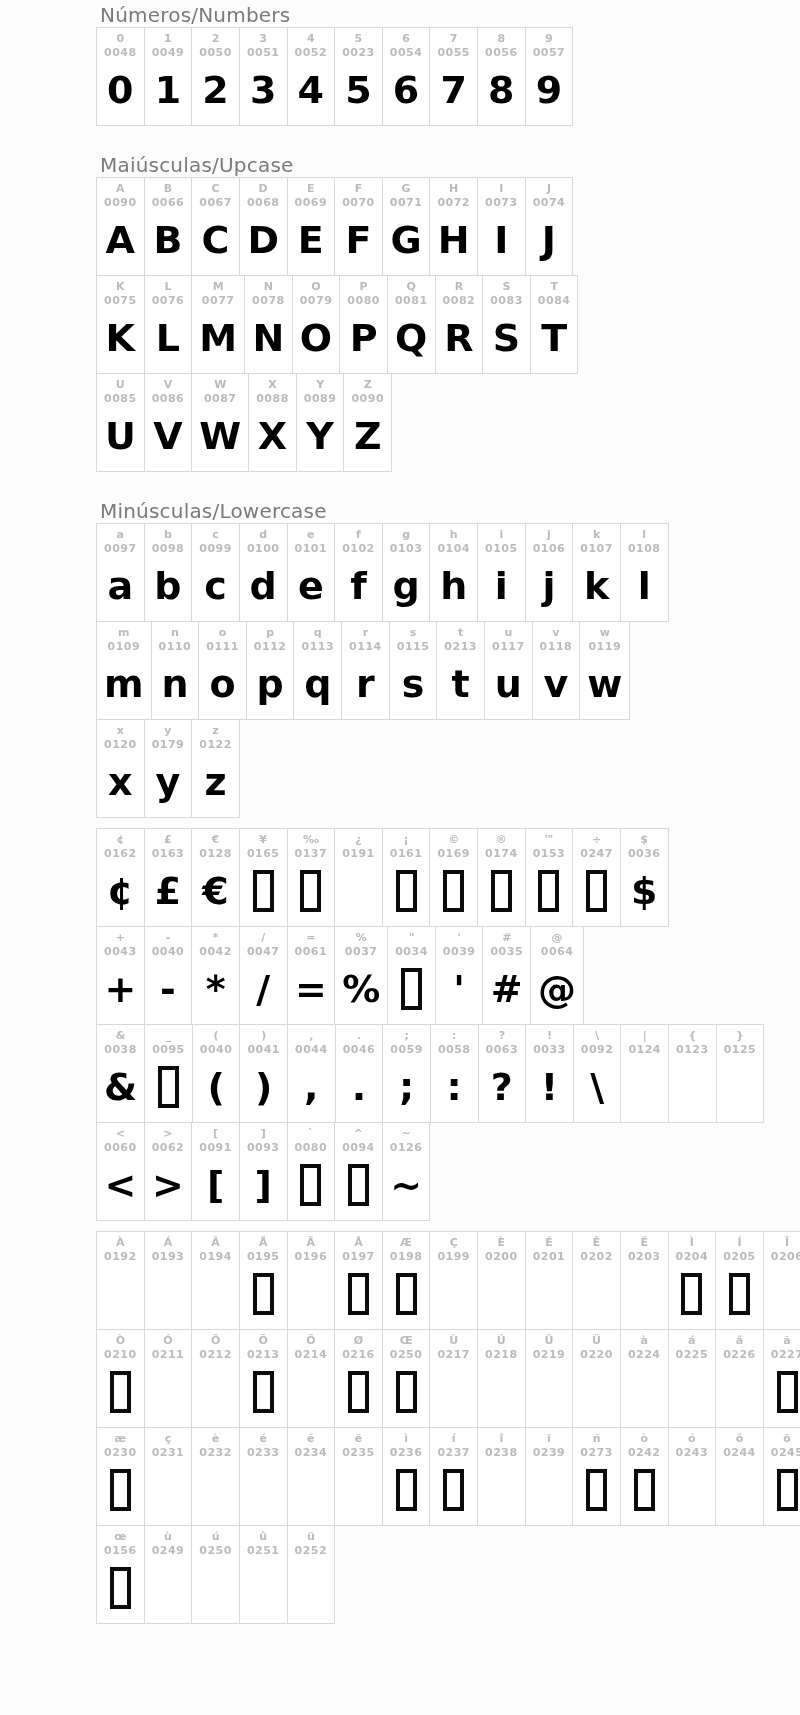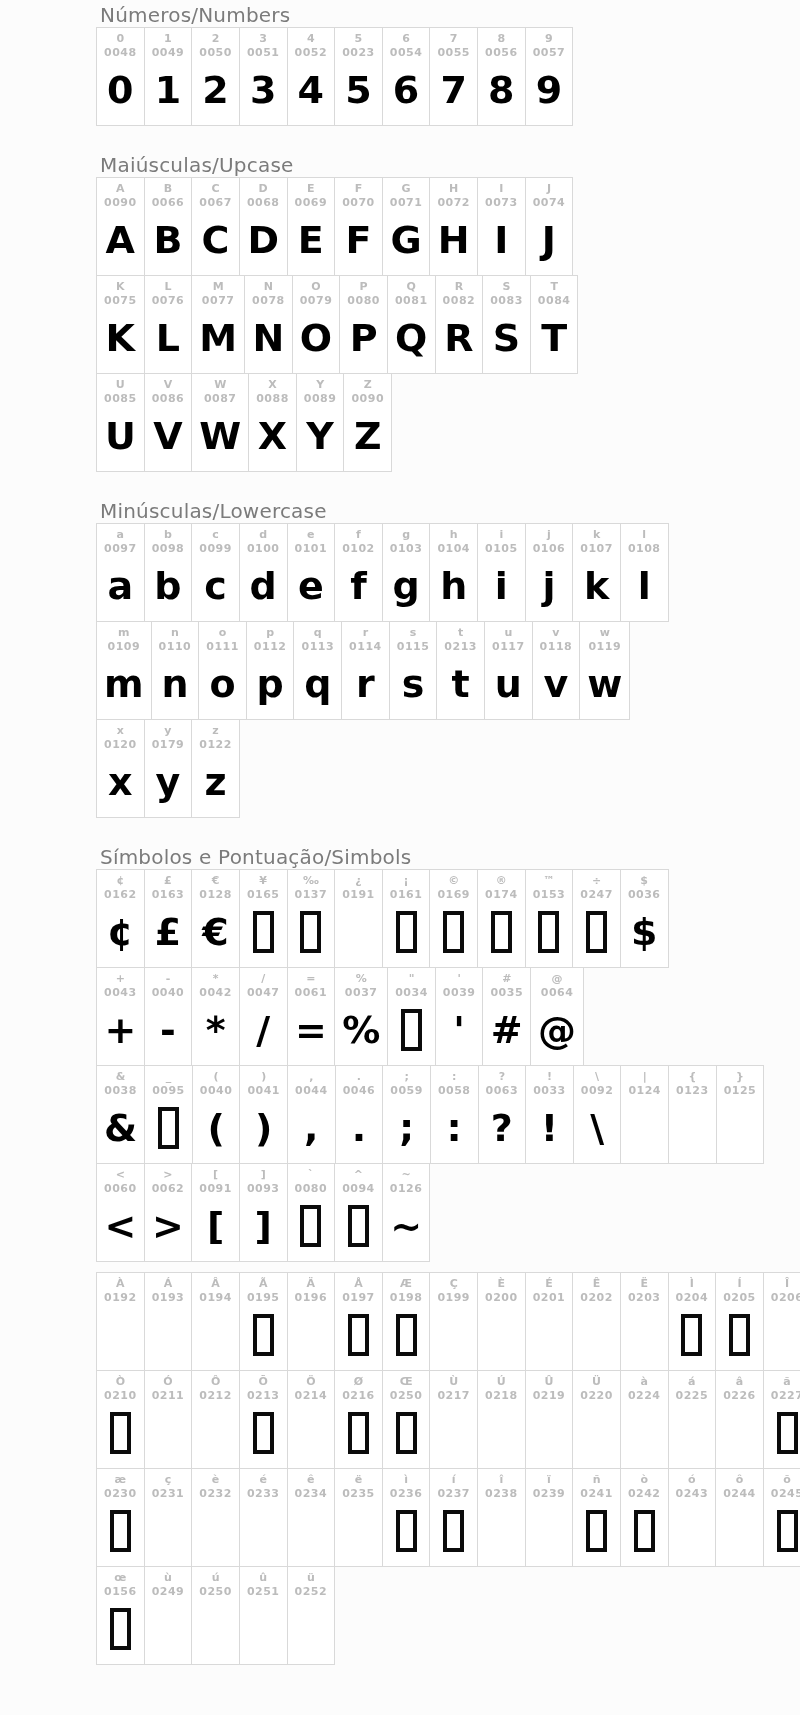--- a/index.html
+++ b/index.html
@@ -362,21 +362,20 @@
           <div class="cglyph">y</div>
         </div>
         <div class="cell">
           <div class="cchar">z</div>
           <div class="ccode">0122</div>
           <div class="cglyph">z</div>
         </div>
       </div>
     </section>
     <section class="font-section">
-      <h2>Símbolos e Pontuação/Simbols</h2>
       <div class="grow">
         <div class="cell">
           <div class="cchar">¢</div>
           <div class="ccode">0162</div>
           <div class="cglyph">¢</div>
         </div>
         <div class="cell">
           <div class="cchar">£</div>
           <div class="ccode">0163</div>
           <div class="cglyph">£</div>
@@ -795,21 +794,21 @@
           <div class="ccode">0238</div>
           <div class="cglyph"></div>
         </div>
         <div class="cell">
           <div class="cchar">ï</div>
           <div class="ccode">0239</div>
           <div class="cglyph"></div>
         </div>
         <div class="cell">
           <div class="cchar">ñ</div>
-          <div class="ccode">0241</div>
+          <div class="ccode">0273</div>
           <div class="cglyph"><span class="notdef"></span></div>
         </div>
         <div class="cell">
           <div class="cchar">ò</div>
           <div class="ccode">0242</div>
           <div class="cglyph"><span class="notdef"></span></div>
         </div>
         <div class="cell">
           <div class="cchar">ó</div>
           <div class="ccode">0243</div>

